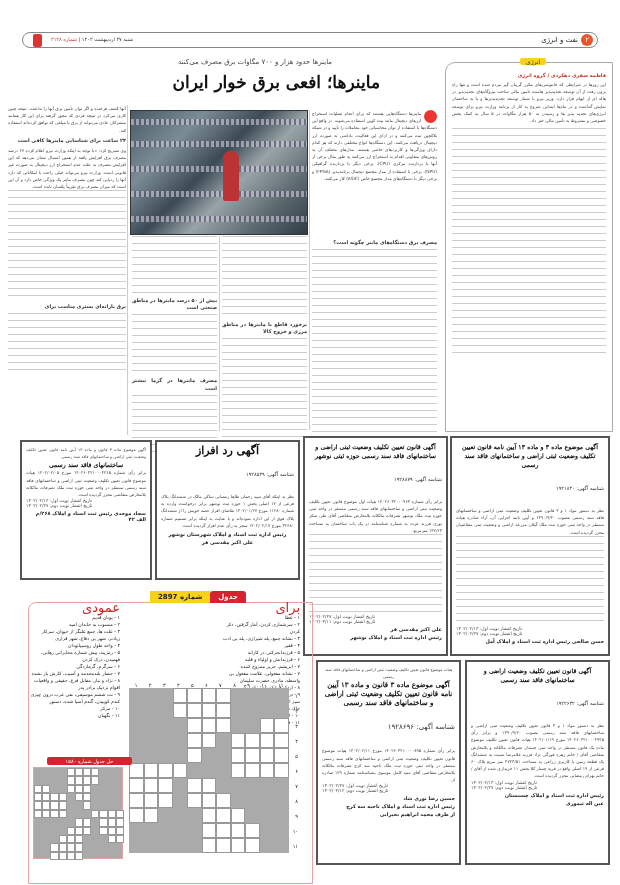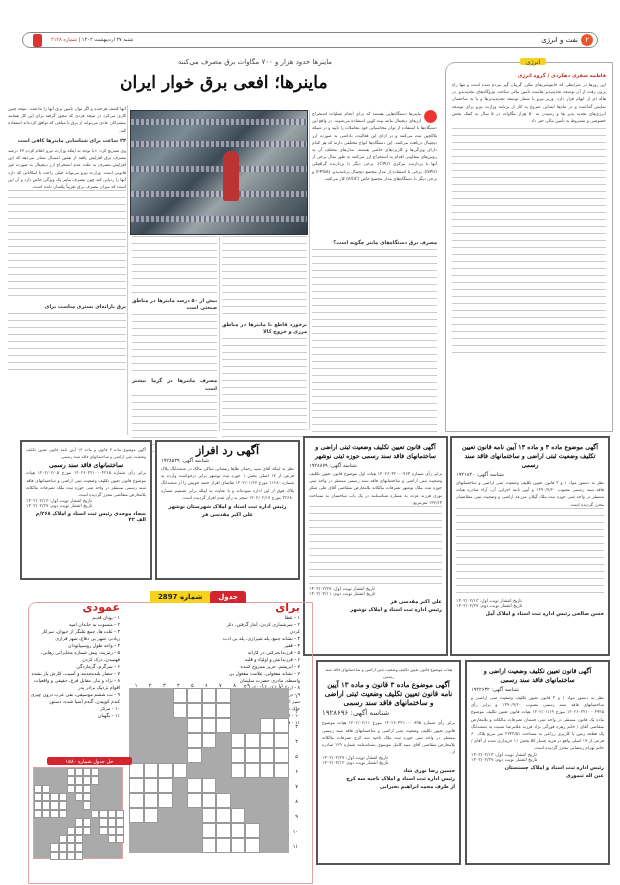--- a/index.html
+++ b/index.html
@@ -15,47 +15,47 @@
 #hdr .date{position:absolute;left:28px;top:3px;font-size:5px;color:#333}
 #hdr .date b{color:#c33;font-weight:normal}
 #hdr .ic{position:absolute;left:10px;top:1px;width:9px;height:13px;background:#d33;border-radius:2px}
 
 .txt{font-size:4.3px;line-height:7.2px;color:#444;text-align:justify}
 .txt p{margin:0}
 .lines{background:repeating-linear-gradient(180deg,#999 0 1px,transparent 1px 7px);opacity:.5}
 .sub{font-size:5px;color:#333;font-weight:bold;margin:3px 0}
 
 #kicker{left:150px;top:58px;width:210px;text-align:center;font-size:7px;color:#444}
-#headline{left:120px;top:72px;width:260px;text-align:left;font-family:"DejaVu Serif",serif;font-weight:bold;font-size:17px;color:#111}
+#headline{left:120px;top:72px;width:260px;text-align:right;font-family:"DejaVu Serif",serif;font-weight:bold;font-size:17px;color:#111}
 #photo{left:130px;top:110px;width:178px;height:125px;background:linear-gradient(135deg,#4a5a66 0%,#7c8c95 25%,#3c4a55 45%,#9aa4a8 60%,#5c6a70 80%,#2f3c45 100%);border:1px solid #333}
 #photo .rack{position:absolute;left:0;right:0;height:6px;background:repeating-linear-gradient(90deg,#ccd 0 3px,#556 3px 5px);opacity:.6}
 #photo .worker{position:absolute;left:92px;top:40px;width:16px;height:50px;background:#b33;border-radius:7px 7px 2px 2px}
 #intro{left:312px;top:110px;width:125px}
 #intro .badge{float:right;width:13px;height:13px;border-radius:50%;background:#e33;margin-left:3px}
 
 #sidebox{left:445px;top:62px;width:168px;height:370px;border:1px solid #aaa;border-radius:10px 0 0 0;padding:6px}
 #tag{left:520px;top:58px;background:#f7d21d;font-size:6px;padding:0 6px;border-radius:2px;color:#333}
 #sideTitle{font-family:"DejaVu Serif",serif;font-weight:bold;font-size:9px;text-align:center;line-height:14px;margin-top:6px;color:#222}
 #author{font-size:5px;color:#c0392b;font-weight:bold;margin:3px 0}
 
 .col{position:absolute}
 .vline{position:absolute;width:1px;background:#ccc}
 
 .ad{position:absolute;border:2px double #555;padding:4px;background:#fff}
 .ad .t{font-family:"DejaVu Serif",serif;font-weight:bold;text-align:center;font-size:6.2px;line-height:9px;color:#111}
-.ad .id{text-align:left;font-size:5px;color:#333;margin:2px 0}
+.ad .id{text-align:right;font-size:5px;color:#333;margin:16px 0}
 .ad .sign{font-size:5px;font-weight:bold;color:#222;margin-top:2px}
 .ad .dt{font-size:4.5px;color:#444;text-align:left}
 
 #cwTab{left:150px;top:591px;display:flex;font-size:7px;font-weight:bold}
 #cwTab .red{background:#d4242f;color:#fff;padding:2px 8px;border-radius:3px 3px 0 0}
 #cwTab .yel{background:#f7d21d;color:#222;padding:2px 8px}
 #cwBox{left:28px;top:602px;width:572px;height:282px;border:1px solid #e3a3a3;border-radius:8px 0 0 0}
 .clues{font-size:4.7px;line-height:7px;color:#222}
-.clue-h{font-size:11px;color:#c22;margin-bottom:3px;font-weight:bold}
+.clue-h{font-size:13px;color:#c22;margin-bottom:3px;font-weight:normal}
 #grid{left:129px;top:688px;width:160px;height:165px}
 #gridNumsTop{left:129px;top:682px;width:160px;display:flex;flex-direction:row-reverse;justify-content:space-around;font-size:5px}
 #gridNumsSide{left:290px;top:688px;width:8px;height:165px;display:flex;flex-direction:column;justify-content:space-around;font-size:5px}
 .cell{position:absolute;border:0.5px solid #999;background:#fff}
 #solTitle{left:47px;top:757px;width:85px;background:#d4242f;color:#fff;font-size:5px;text-align:center;border-radius:2px;padding:1px}
 #sol{left:33px;top:767px;width:90px;height:92px;border:1px solid #e3a3a3;background:#aaa}
 </style>
 </head>
 <body>
 

